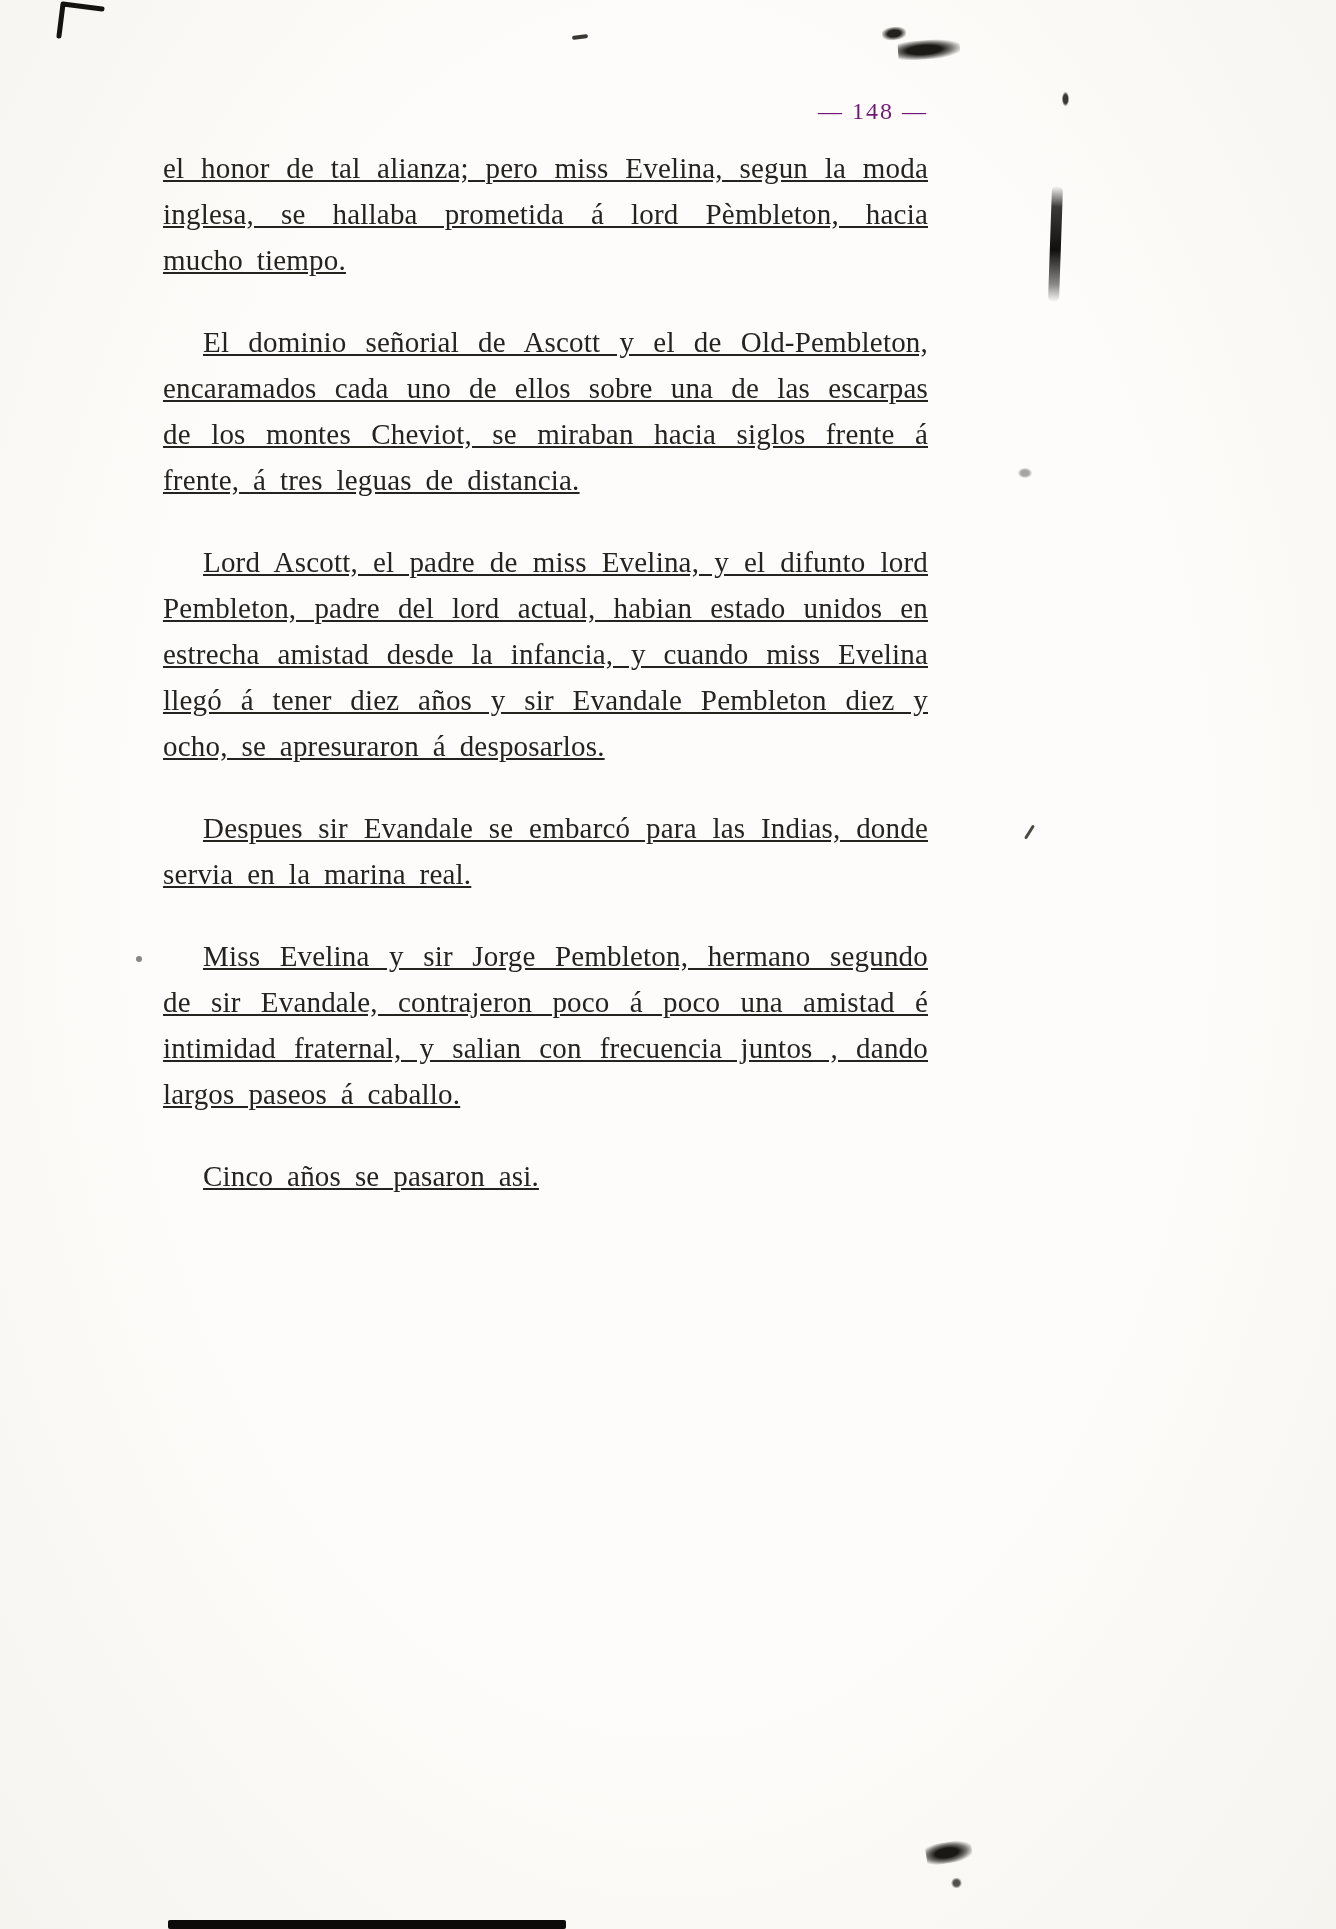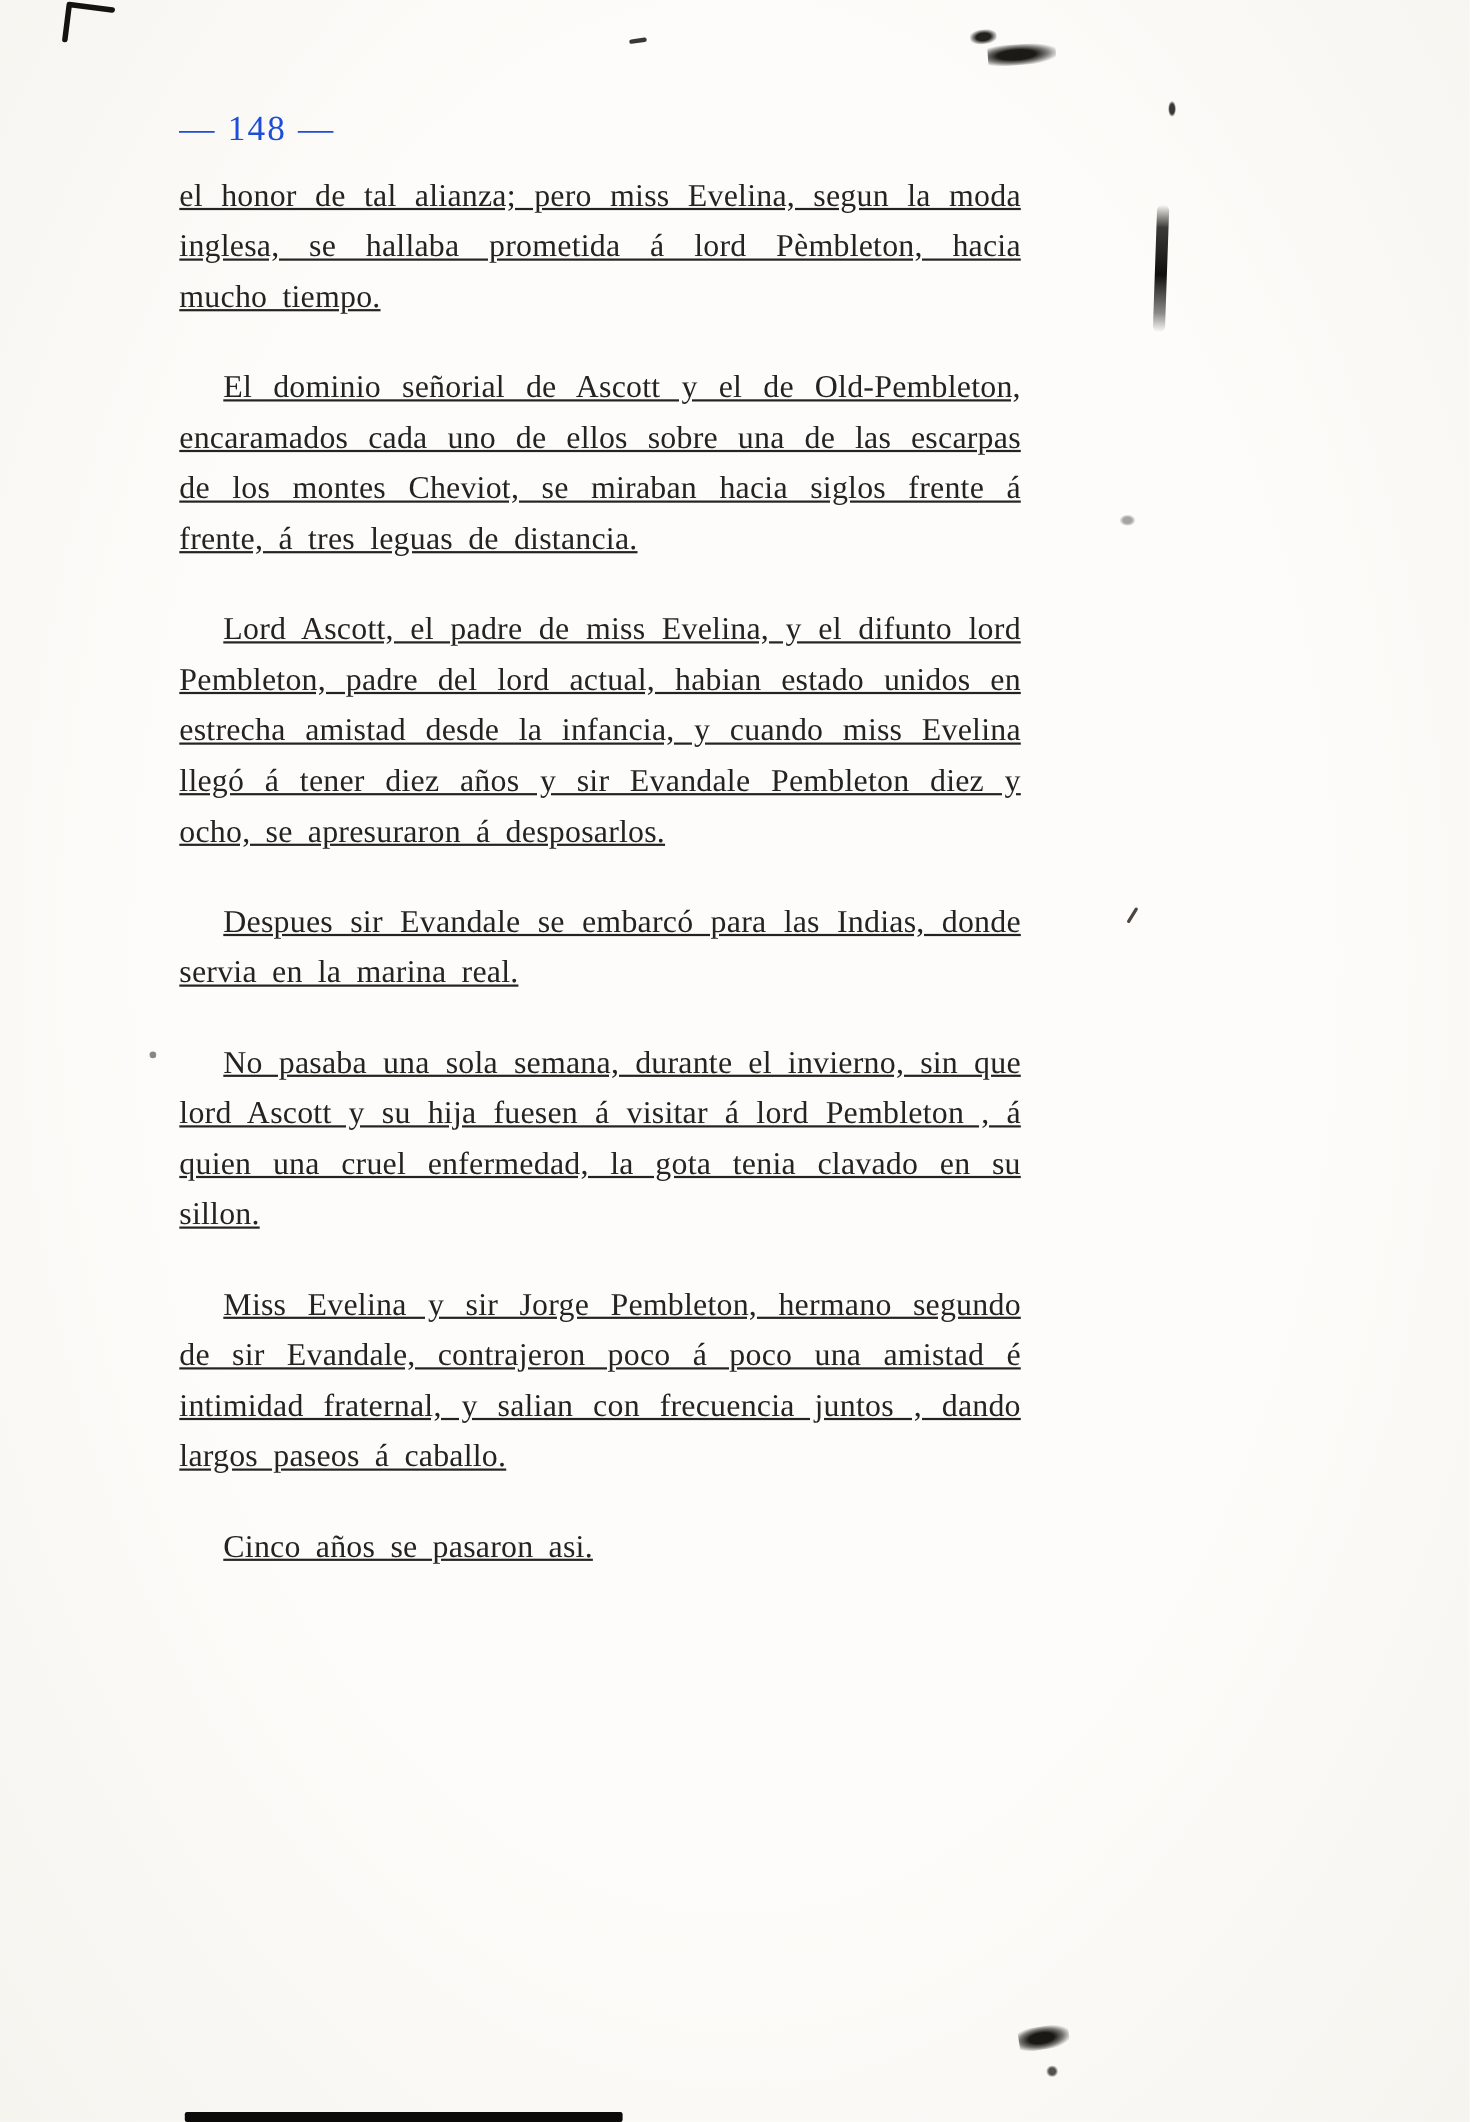--- a/index.html
+++ b/index.html
@@ -17,25 +17,25 @@
   }
 
   .page-text {
     position: absolute;
     left: 163px;
     top: 98px;
     width: 765px;
   }
 
   .page-header {
-    text-align: left;
-    font-size: 32px;
+    text-align: right;
+    font-size: 24px;
     letter-spacing: 2px;
     margin: 0 0 20px 0;
-    color: #1d4ed8;
+    color: #701a75;
   }
 
   .page-text p {
     margin: 0;
     font-size: 29px;
     line-height: 46px;
     text-align: justify;
     word-spacing: 0.22em;
     letter-spacing: 0.2px;
     text-decoration: underline;
@@ -102,21 +102,20 @@
 </style>
 </head>
 <body>
 
 <div class="page-text">
   <div class="page-header">— 148 —</div>
   <p>el honor de tal alianza; pero miss Evelina, segun la moda inglesa, se hallaba prometida á lord Pèmbleton, hacia mucho tiempo.</p>
   <p class="indent">El dominio señorial de Ascott y el de Old-Pembleton, encaramados cada uno de ellos sobre una de las escarpas de los montes Cheviot, se miraban hacia siglos frente á frente, á tres leguas de distancia.</p>
   <p class="indent">Lord Ascott, el padre de miss Evelina, y el difunto lord Pembleton, padre del lord actual, habian estado unidos en estrecha amistad desde la infancia, y cuando miss Evelina llegó á tener diez años y sir Evandale Pembleton diez y ocho, se apresuraron á desposarlos.</p>
   <p class="indent">Despues sir Evandale se embarcó para las Indias, donde servia en la marina real.</p>
-  <p class="indent">No pasaba una sola semana, durante el invierno, sin que lord Ascott y su hija fuesen á visitar á lord Pembleton , á quien una cruel enfermedad, la gota tenia clavado en su sillon.</p>
   <p class="indent">Miss Evelina y sir Jorge Pembleton, hermano segundo de sir Evandale, contrajeron poco á poco una amistad é intimidad fraternal, y salian con frecuencia juntos , dando largos paseos á caballo.</p>
   <p class="indent">Cinco años se pasaron asi.</p>
 </div>
 
 <svg class="artifact a-topleft" viewBox="0 0 52 42" xmlns="http://www.w3.org/2000/svg">
   <polyline points="3,36 7,4 46,9" fill="none" stroke="#14130f" stroke-width="5" stroke-linecap="round" stroke-linejoin="round"></polyline>
 </svg>
 <div class="artifact a-tr-smudge1"></div>
 <div class="artifact a-tr-smudge2"></div>
 <div class="artifact a-top-dash"></div>

